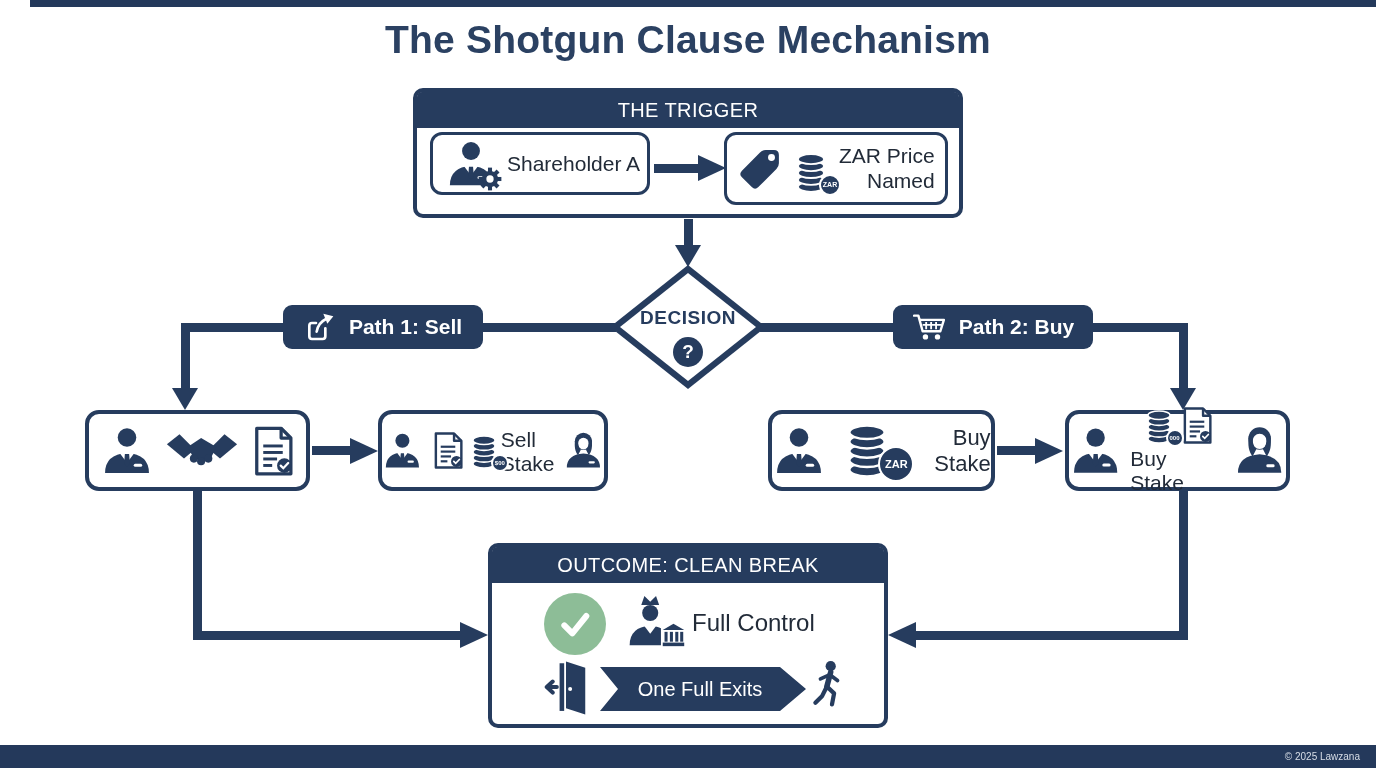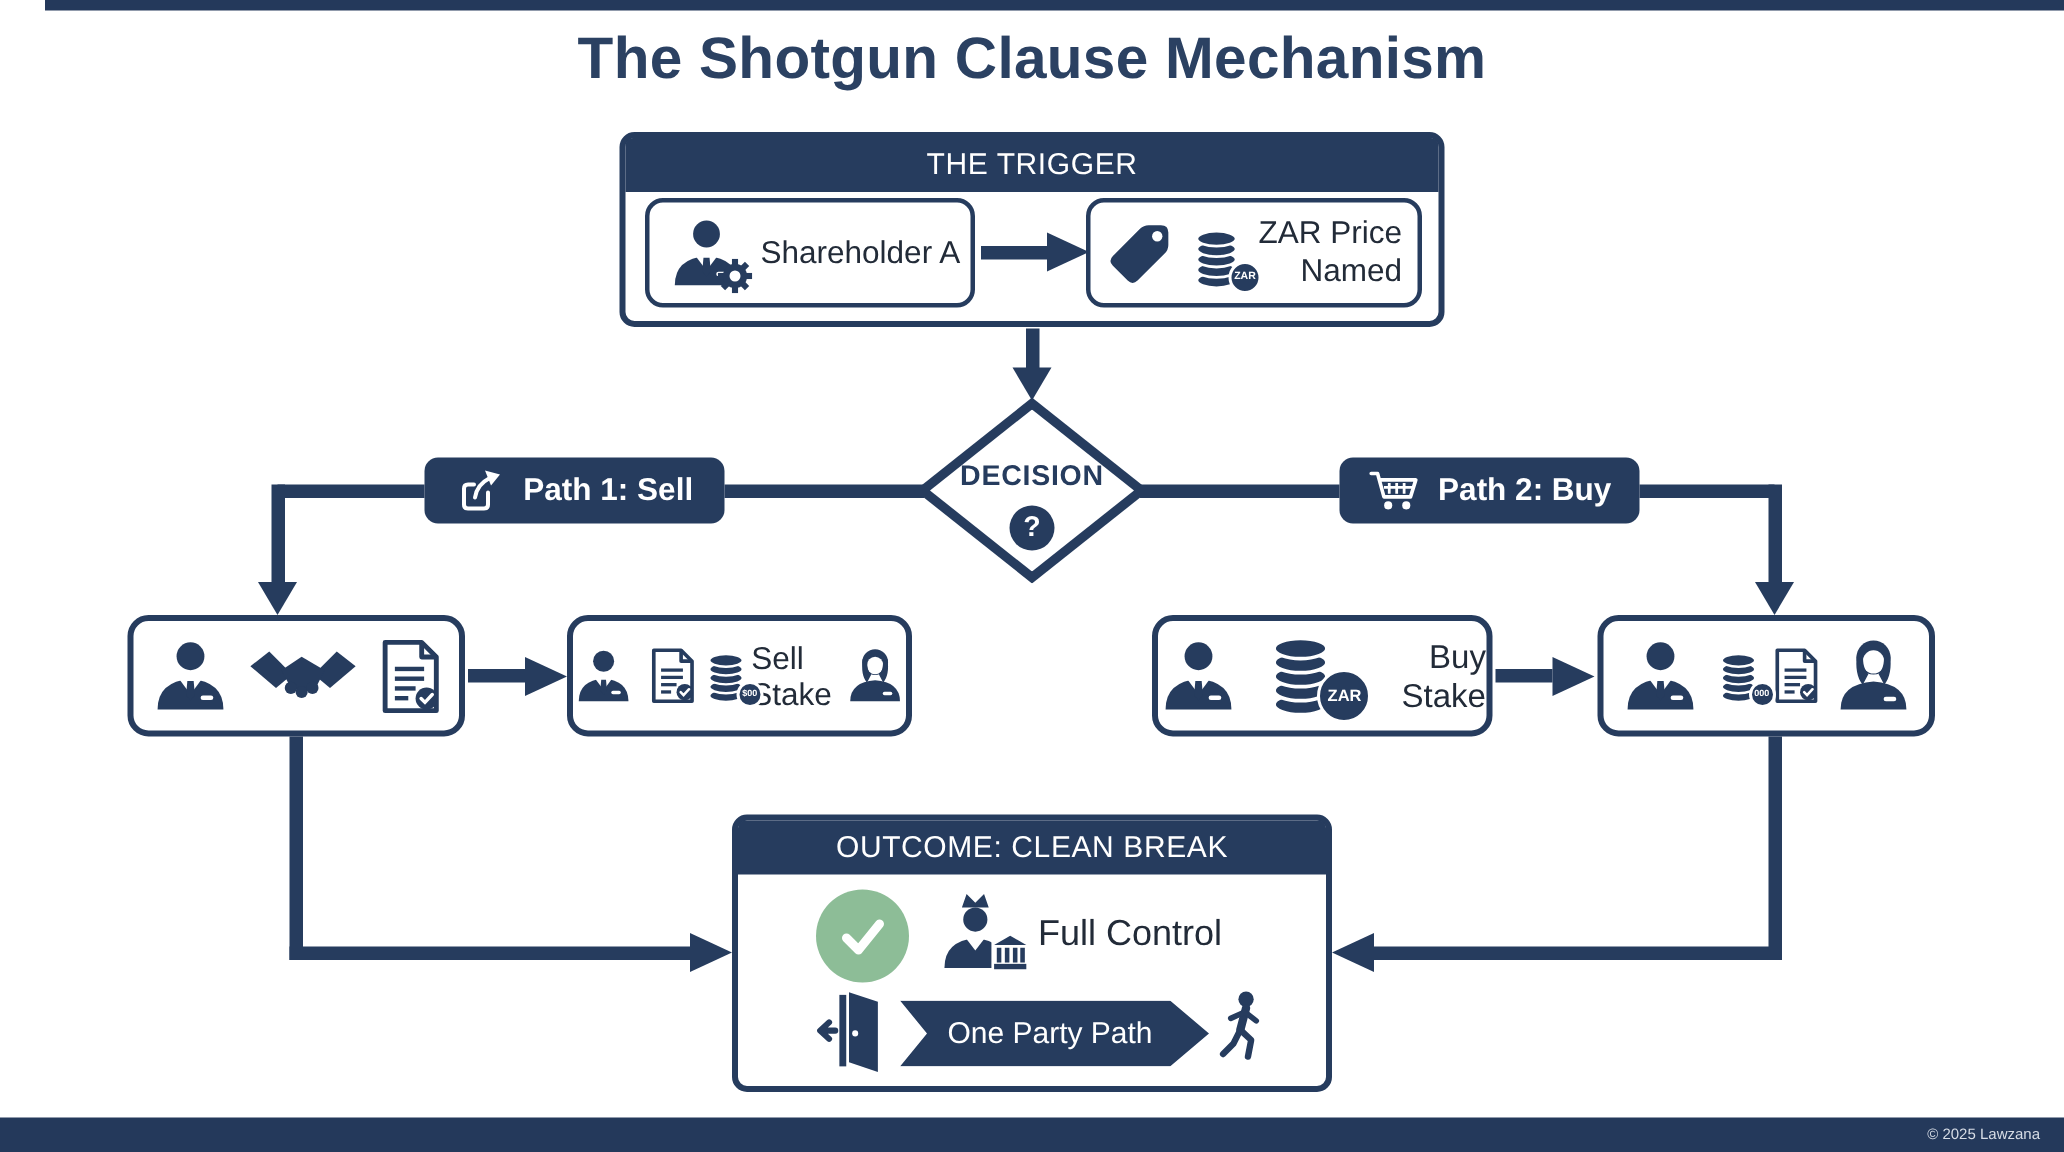--- a/index.html
+++ b/index.html
@@ -177,21 +177,21 @@
 
 <div id="stage">
 
   <div class="topbar"></div>
 
   <div class="title">The Shotgun Clause Mechanism</div>
 
   <div class="card" style="left:413px;top:88px;width:550px;height:130px;border-radius:10px;">
     <div class="hdrbar">THE TRIGGER</div>
   </div>
-  <div class="subcard" style="left:430px;top:132px;width:220px;height:73px;padding-left:12px;gap:10px;">
+  <div class="subcard" style="left:430px;top:132px;width:220px;height:63px;padding-left:12px;gap:10px;">
     <span class="icwrap">
       <svg class="ic navy-ic" width="52" height="52">
           <use href="#sym-man"></use>
         </svg>
       <svg class="ic navy-ic gear-ov" width="26" height="26">
           <use href="#sym-gear"></use>
         </svg>
     </span>
     <span class="lbl">Shareholder A</span>
   </div>
@@ -312,20 +312,21 @@
         <span class="icwrap">
           <svg class="ic navy-ic" width="34" height="36">
               <use href="#sym-coins"></use>
             </svg>
           <span class="coin-badge" style="right:-8px;bottom:-2px;width:18px;height:18px;font-size:6px;">000</span>
         </span>
         <svg class="ic navy-ic" width="34" height="39">
             <use href="#sym-doc"></use>
           </svg>
       </span>
+      <span class="lbl" style="margin-top:2px;">Buy Stake</span>
     </span>
     <svg class="ic navy-ic" width="54" height="54">
         <use href="#sym-woman"></use>
       </svg>
   </div>
 
   <div class="line" style="left:192.5px;top:491px;width:9px;height:148.5px;"></div>
   <div class="line" style="left:192.5px;top:630.5px;width:268px;height:9px;"></div>
   <div class="ah-right" style="left:460px;top:622px;"></div>
 
@@ -342,21 +343,21 @@
         </svg>
     </div>
     <svg class="ic navy-ic abs" style="left:126px;top:46px;" width="68" height="58">
         <use href="#sym-crownman"></use>
       </svg>
     <div class="abs" style="left:200px;top:62px;font-size:24px;color:var(--ink);">Full Control</div>
 
     <svg class="ic navy-ic abs" style="left:52px;top:114px;" width="44" height="54">
         <use href="#sym-door"></use>
       </svg>
-    <div class="exit-banner" style="left:108px;top:120px;width:206px;height:44px;">One Party Path</div>
+    <div class="exit-banner" style="left:108px;top:120px;width:206px;height:44px;">One Full Exits</div>
     <svg class="ic navy-ic abs" style="left:320px;top:112px;" width="34" height="50">
         <use href="#sym-walk"></use>
       </svg>
   </div>
 
   <div class="footer">
     <span>© 2025 Lawzana</span>
   </div>
 
 </div>

